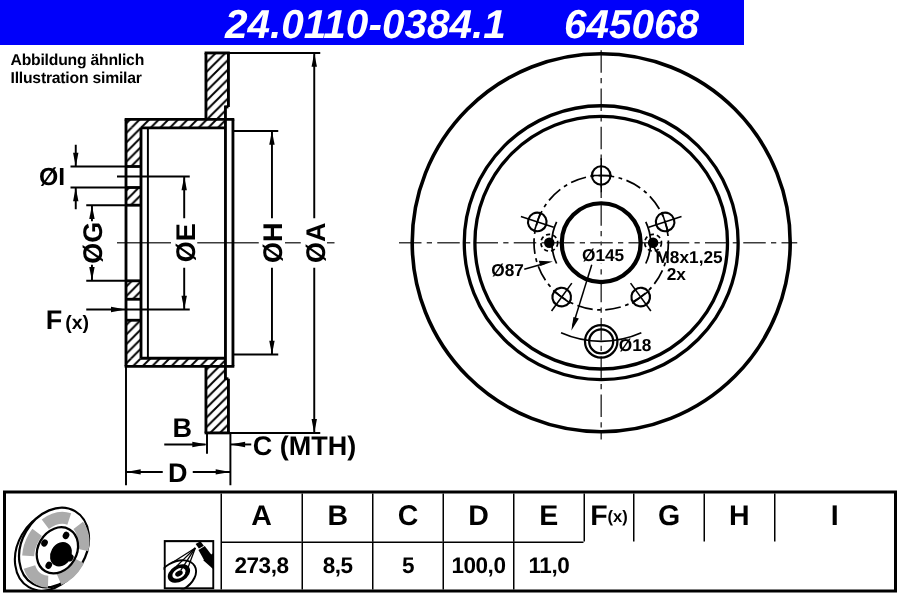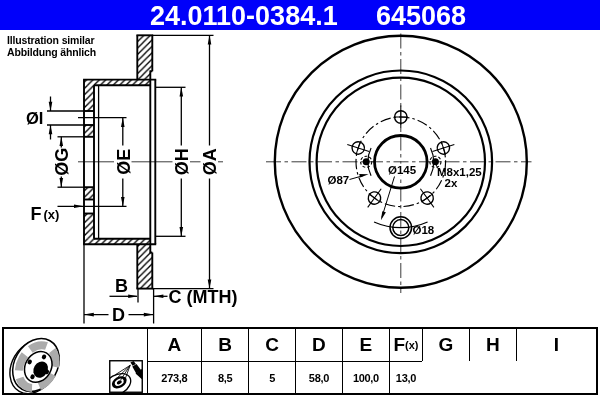--- a/index.html
+++ b/index.html
@@ -1,39 +1,39 @@
 <!DOCTYPE html>
 <html><head>
 <meta charset="utf-8">
 <style>
   html,body{margin:0;padding:0;}
   body{width:600px;height:400px;position:relative;background:#ffffff;overflow:hidden;
        font-family:"Liberation Sans",sans-serif;-webkit-font-smoothing:antialiased;}
   
-  .titlebar{position:absolute;left:0;top:0;width:600px;height:30px;}
+  .titlebar{position:absolute;left:0;top:0;width:496px;height:30px;font-style:italic;}
   .title-part{position:absolute;top:1px;font-weight:bold;font-size:27px;color:#ffffff;white-space:nowrap;}
   .title-number{left:150px;}
   .title-ref{left:376px;}
   .note{position:absolute;left:7px;top:35px;font-weight:bold;font-size:10.5px;line-height:11.8px;color:#000;letter-spacing:-0.15px;}
   
   .drawing{position:absolute;left:0;top:0;}
   
   .spec-table{position:absolute;left:2px;top:327px;width:596px;height:68px;
      border:2.4px solid #000;display:flex;box-sizing:border-box;background:#fff;}
   .icon-cell{width:142.5px;box-sizing:border-box;position:relative;flex:none;}
   .cols{flex:1;display:grid;border-left:1.7px solid #000;
      grid-template-columns:53.5fr 46.8fr 46.7fr 46.8fr 46.8fr 33fr 46.8fr 46.7fr 79.9fr;
      grid-template-rows:31.5fr 31fr;}
   .cols>div{border-left:1.7px solid #000;border-top:1.7px solid #000;
      display:flex;align-items:center;justify-content:center;box-sizing:border-box;}
   .cols>div:nth-child(-n+9){border-top:none;}
   .cols>div:nth-child(9n+1){border-left:none;}
   .hdr{font-weight:bold;font-size:19px;}
   .hdr .small-x{font-size:11px;font-weight:bold;}
-  .val{font-weight:bold;font-size:11px;letter-spacing:-0.3px;}
+  .val{font-weight:bold;font-size:15px;letter-spacing:-0.3px;}
   .disc-photo{position:absolute;left:2px;top:2px;}
   .spray-box{position:absolute;left:105px;bottom:0px;}
 </style>
 </head>
 <body>
 
 <svg class="drawing" width="600" height="400" viewBox="0 0 600 400">
   <defs>
     <pattern id="hatch" patternUnits="userSpaceOnUse" width="6.4" height="6.4">
       <path d="M-1.6,8 L8,-1.6 M-4.8,4.8 L4.8,-4.8 M1.6,11.2 L11.2,1.6" stroke="#000" stroke-width="1.3"></path>
@@ -224,22 +224,22 @@
     </g>
   </g>
 </svg>
 
 <div class="titlebar" style="background: rgb(0, 0, 250);">
   <span class="title-part title-number">24.0110-0384.1</span>
   <span class="title-part title-ref">645068</span>
 </div>
 
 <div class="note">
+  <div>Abbildung ähnlich</div>
   <div>Illustration similar</div>
-  <div>Abbildung ähnlich</div>
 </div>
 
 <div class="spec-table">
   <div class="icon-cell">
 
     <svg class="disc-photo" width="62" height="64" viewBox="0 0 62 64">
       <g transform="translate(30,34) rotate(30)">
         <ellipse cx="-1.3" cy="3.3" rx="21.5" ry="28" fill="#fff" stroke="#000" stroke-width="1.4"></ellipse>
         <ellipse cx="0" cy="0" rx="21.5" ry="28" fill="#fff" stroke="#000" stroke-width="1.5"></ellipse>
         <ellipse cx="1.8" cy="0.8" rx="16.8" ry="22.6" fill="none" stroke="#ababab" stroke-width="8" stroke-dasharray="17 7.5"></ellipse>
@@ -281,17 +281,16 @@
       <div class="hdr">C</div>
       <div class="hdr">D</div>
       <div class="hdr">E</div>
       <div class="hdr">F<span class="small-x">(x)</span></div>
       <div class="hdr">G</div>
       <div class="hdr">H</div>
       <div class="hdr">I</div>
       <div class="val">273,8</div>
       <div class="val">8,5</div>
       <div class="val">5</div>
-      <div class="val">58,0</div>
       <div class="val">100,0</div>
-      <div class="val">13,0</div>
+      <div class="val">11,0</div>
     </div>
 </div>
 
 </body></html>

